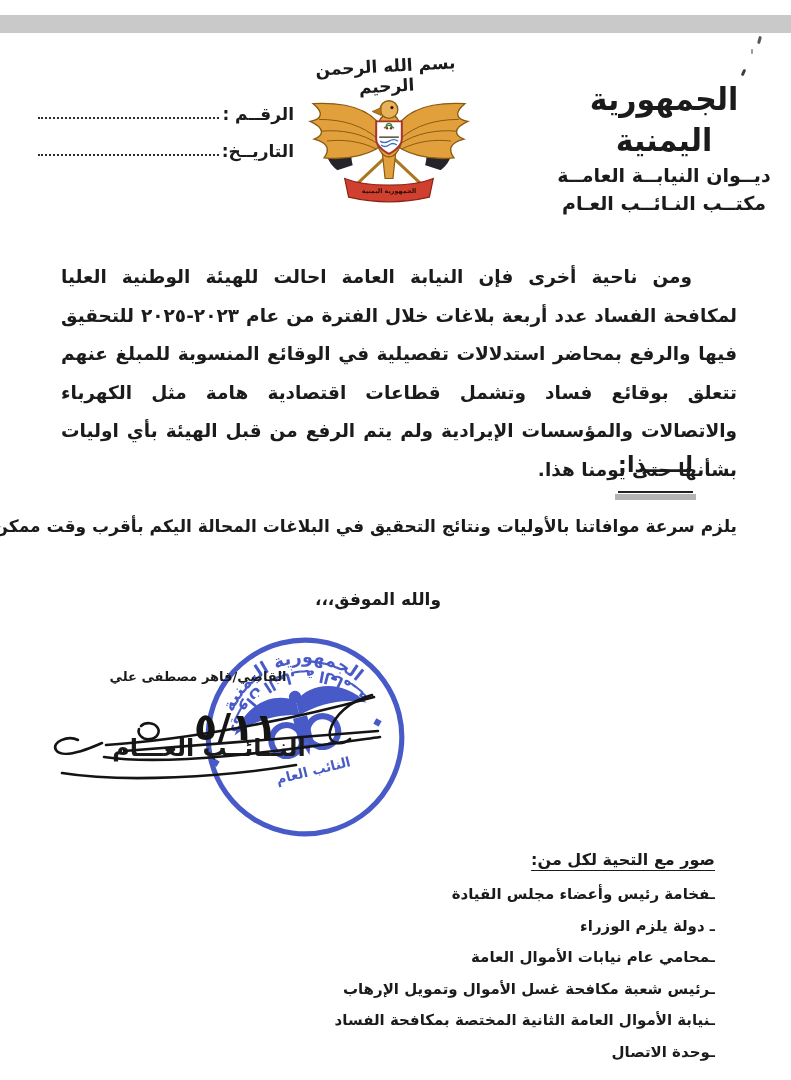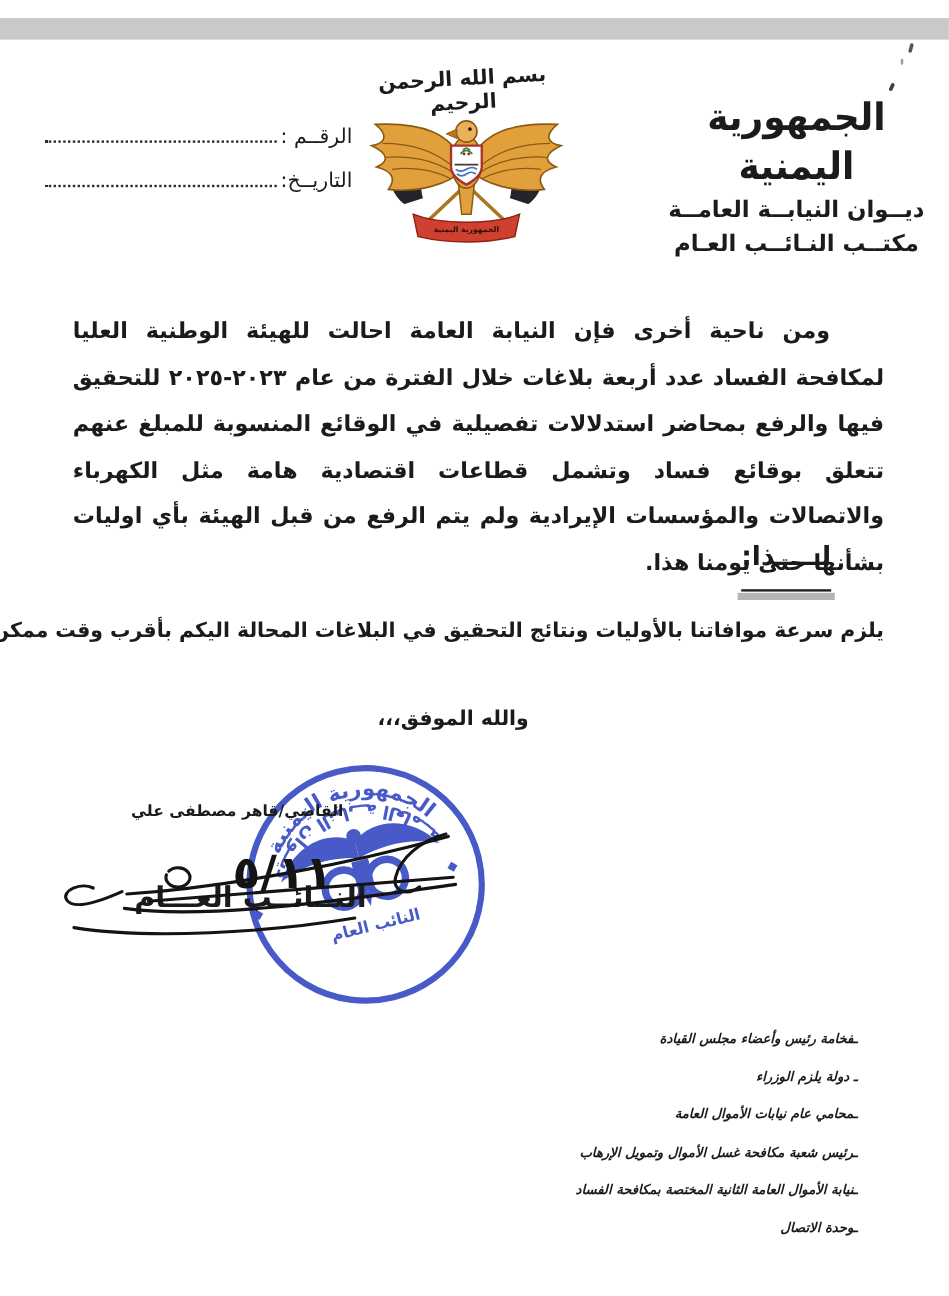--- a/index.html
+++ b/index.html
@@ -18,21 +18,21 @@
   .bismillah{
     position:absolute;top:56px;left:286px;width:200px;text-align:center;
     font-size:17px;font-weight:bold;letter-spacing:-1px;transform:rotate(-3deg);
   }
   .letterhead-right{position:absolute;top:80px;right:4px;width:246px;text-align:center;}
   .country{font-size:30px;font-weight:bold;line-height:1.3;transform:scaleY(1.05);letter-spacing:-1px;}
   .office-line{font-size:19px;font-weight:bold;margin-top:6px;letter-spacing:0.5px;}
 
   .ref-block{position:absolute;top:98px;left:36px;width:258px;direction:rtl;}
   .ref-row{display:flex;align-items:flex-end;height:26px;margin-bottom:11px;}
-  .ref-label{font-size:17px;font-weight:normal;white-space:nowrap;}
+  .ref-label{font-size:17px;font-weight:bold;white-space:nowrap;}
   .dotline{flex:1;border-bottom:2px dotted #2b2b2b;margin:0 3px 5px 2px;height:1px;}
 
   .emblem{position:absolute;top:82px;left:300px;width:178px;height:128px;}
 
   
   .paragraph{
     position:absolute;top:258px;right:54px;width:676px;
     font-size:18.5px;font-weight:bold;line-height:38.5px;
     text-align:justify;text-indent:45px;
   }
@@ -56,21 +56,21 @@
   .sig-title{position:absolute;top:734px;left:82px;width:254px;text-align:center;
     font-size:24px;font-weight:bold;letter-spacing:2px;z-index:3;}
   .stamp{position:absolute;top:634px;left:202px;width:206px;height:206px;z-index:2;
     opacity:.93;transform:rotate(-14deg);}
   .scribble{position:absolute;top:685px;left:44px;width:348px;height:102px;z-index:4;}
 
   
   .cc-block{position:absolute;top:850px;right:76px;width:580px;text-align:right;}
   .cc-heading{font-size:16px;font-weight:bold;text-decoration:underline;
     text-underline-offset:5px;margin-bottom:10px;}
-  .cc-item{font-size:11px;font-weight:bold;line-height:31.5px;font-style:italic;}
+  .cc-item{font-size:15px;font-weight:bold;line-height:31.5px;}
 </style>
 </head>
 <body>
 
 <div class="page">
 
   <div class="scan-band"></div>
   <div class="mark mark-1"></div>
   <div class="mark mark-2"></div>
   <div class="mark mark-3"></div>
@@ -192,20 +192,21 @@
         <path d="M60,72 C130,82 250,64 336,52"></path>
         <path d="M58,58 C40,66 18,74 12,65 C7,57 24,50 34,55"></path>
         <path d="M95,44 a 10,8 0 1 0 2,-3"></path>
         <path d="M18,88 C80,98 180,92 252,80"></path>
       </g>
       <text x="150" y="55" font-size="38" font-weight="bold" fill="#141414" style="direction:ltr;font-family:'DejaVu Sans',sans-serif">٥/١١</text>
     </svg>
   </div>
 
   <div class="cc-block">
+    <div class="cc-heading">صور مع التحية لكل من:</div>
     <div class="cc-item">ـفخامة رئيس وأعضاء مجلس القيادة</div>
     <div class="cc-item">ـ دولة يلزم الوزراء</div>
     <div class="cc-item">ـمحامي عام نيابات الأموال العامة</div>
     <div class="cc-item">ـرئيس شعبة مكافحة غسل الأموال وتمويل الإرهاب</div>
     <div class="cc-item">ـنيابة الأموال العامة الثانية المختصة بمكافحة الفساد</div>
     <div class="cc-item">ـوحدة الاتصال</div>
   </div>
 
 </div>
 

